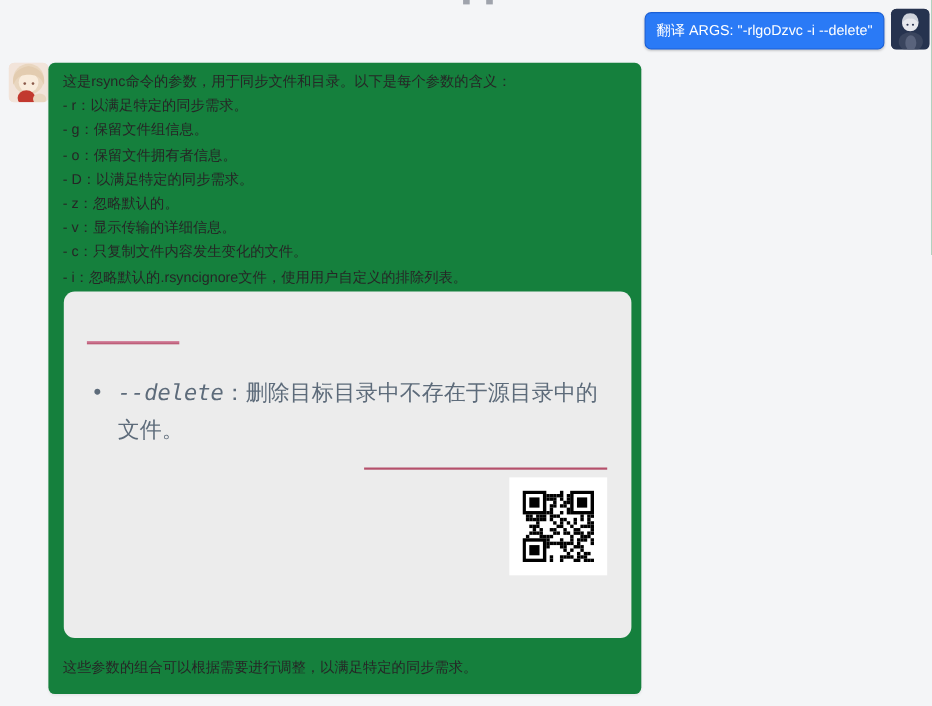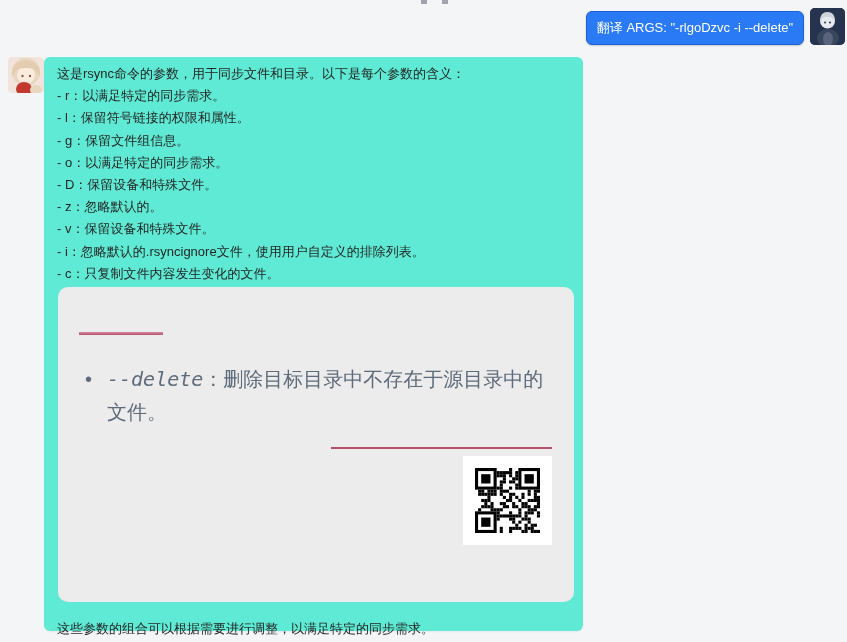--- a/index.html
+++ b/index.html
@@ -39,21 +39,21 @@
 
   
   .in-avatar {
     position:absolute; left:8px; top:57px;
     width:36px; height:36px; border-radius:5px; overflow:hidden;
     background:#efe0d6;
   }
   .in-bubble {
     position:absolute; left:44px; top:57px;
     width:539px; height:574px;
-    background:#5eead4;
+    background:#15803d;
     border-radius:6px;
     box-shadow:0 1px 2px rgba(0,0,0,.05);
     padding:6px 9px 12px 13px;
     font-size:13px;
   }
   .msg-line { line-height:22.2px; white-space:nowrap; }
 
   .card {
     margin-top:2px; margin-left:1px;
     width:516px; height:315px;
@@ -123,28 +123,27 @@
     <circle cx="14.5" cy="19" r="1.2" fill="#8a5a4a"></circle>
     <circle cx="22" cy="19" r="1.2" fill="#8a5a4a"></circle>
     <ellipse cx="16" cy="32" rx="8" ry="7" fill="#c2392f"></ellipse>
     <ellipse cx="28" cy="33" rx="6" ry="5" fill="#e9d6bf"></ellipse>
   </svg>
 </div>
 
 <div class="in-bubble">
   <div class="msg-line">这是rsync命令的参数，用于同步文件和目录。以下是每个参数的含义：</div>
   <div class="msg-line">- r：以满足特定的同步需求。</div>
-  <div class="msg-line">- l：保留符号链接的权限和属性。</div>
   <div class="msg-line">- g：保留文件组信息。</div>
-  <div class="msg-line">- o：以满足特定的同步需求。</div>
-  <div class="msg-line">- D：保留设备和特殊文件。</div>
+  <div class="msg-line">- o：保留文件拥有者信息。</div>
+  <div class="msg-line">- D：以满足特定的同步需求。</div>
   <div class="msg-line">- z：忽略默认的。</div>
-  <div class="msg-line">- v：保留设备和特殊文件。</div>
+  <div class="msg-line">- v：显示传输的详细信息。</div>
+  <div class="msg-line">- c：只复制文件内容发生变化的文件。</div>
   <div class="msg-line">- i：忽略默认的.rsyncignore文件，使用用户自定义的排除列表。</div>
-  <div class="msg-line">- c：只复制文件内容发生变化的文件。</div>
 
   <div class="card">
     <div class="accent-short"></div>
     <div class="card-bullet">
       <span class="dot">•</span>
       <span class="btext"><span class="mono">--delete</span><span>：删除目标目录中不存在于源目录中的文件。</span></span>
     </div>
     <div class="accent-long"></div>
     <div class="qr-box">
       <svg id="qr-svg" width="65" height="65" viewBox="0 0 63 63">

